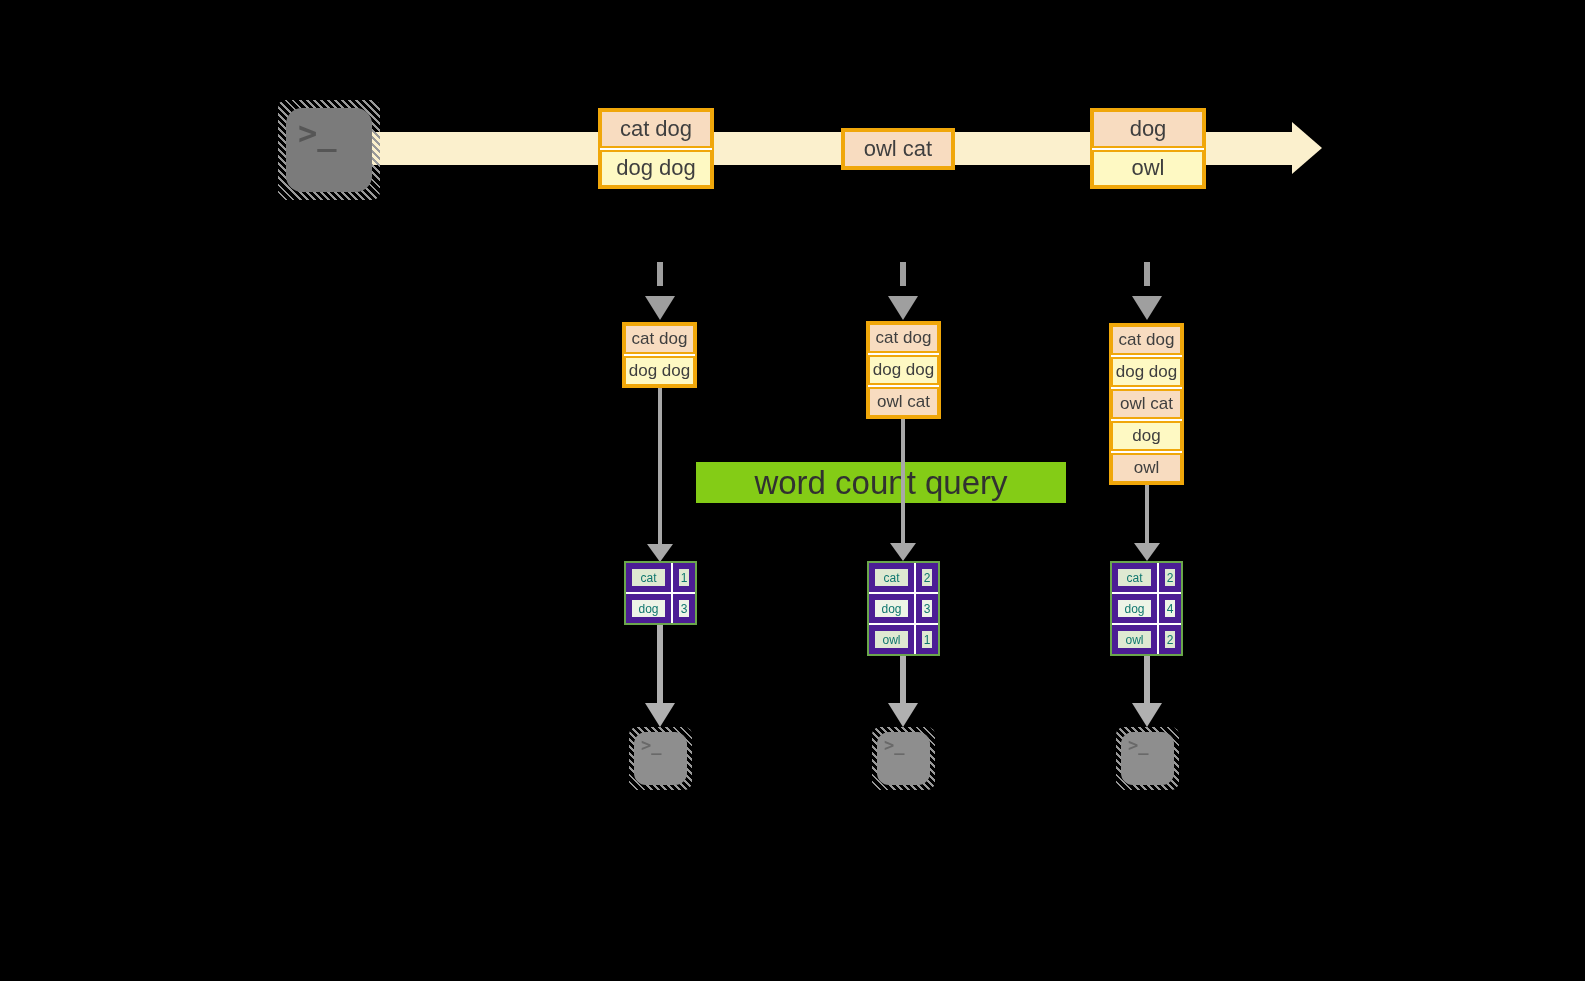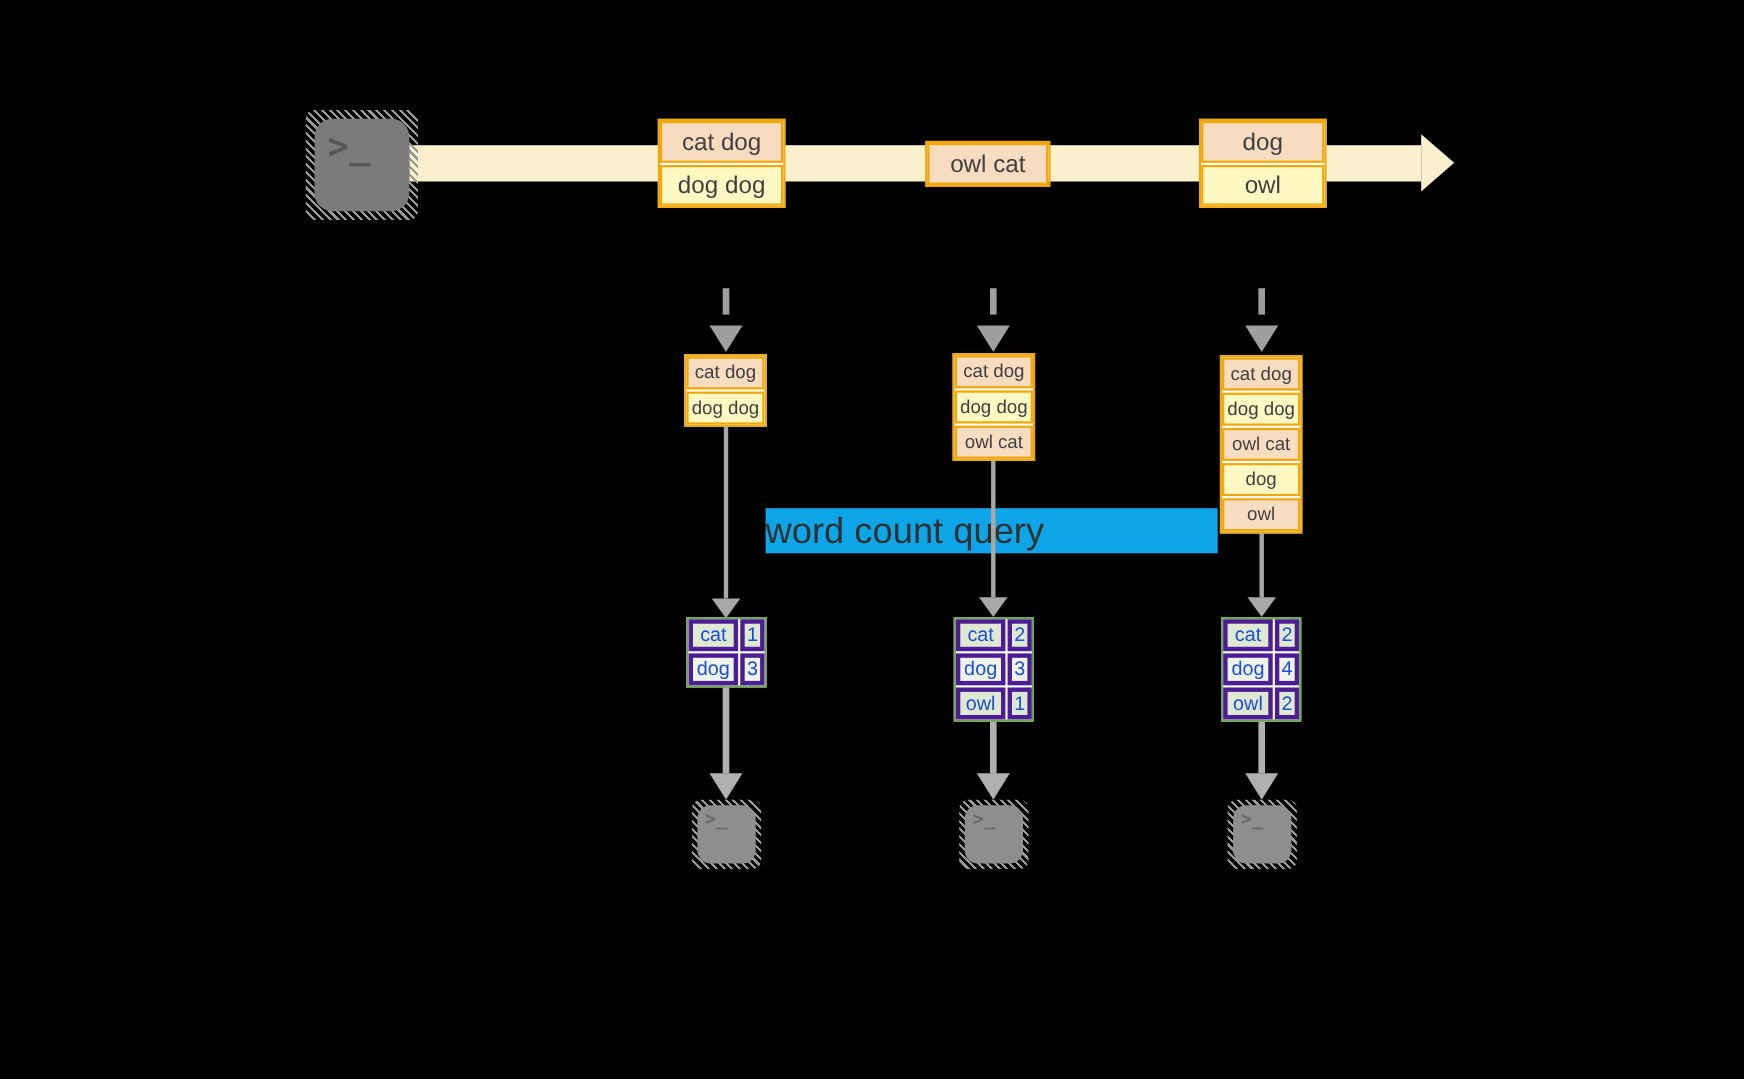--- a/index.html
+++ b/index.html
@@ -36,28 +36,28 @@
   .vline{position:absolute;background:#a8a8a8;z-index:1;}
   .vdash{position:absolute;width:6px;height:24px;background:#9f9f9f;}
   .vhead{position:absolute;width:0;height:0;border-left:15px solid transparent;
     border-right:15px solid transparent;border-top:24px solid #9f9f9f;}
   .chead{position:absolute;width:0;height:0;border-left:13px solid transparent;
     border-right:13px solid transparent;border-top:18px solid #a8a8a8;z-index:1;}
   .rline{position:absolute;width:6px;background:#b0b0b0;}
   .rhead{position:absolute;width:0;height:0;border-left:15px solid transparent;
     border-right:15px solid transparent;border-top:24px solid #b0b0b0;}
   
-  .banner{position:absolute;left:696px;top:462px;width:411px;height:41px;background:#0ea5e9;
-    display:flex;align-items:center;justify-content:flex-start;z-index:0;}
+  .banner{position:absolute;left:696px;top:462px;width:370px;height:41px;background:#84cc16;
+    display:flex;align-items:center;justify-content:center;z-index:0;}
   .banner span{font-size:33px;color:#313131;}
   
   .gtable{position:absolute;top:561px;width:73px;background:#fff;border:2px solid #6ba74c;
     display:grid;grid-template-columns:45px 22px;gap:2px;box-sizing:border-box;z-index:2;}
-  .gcell{border:4px solid #4c1d95;height:29px;display:flex;align-items:center;justify-content:center;
-    font-size:18px;color:#1d4ed8;box-sizing:border-box;}
+  .gcell{border:6px solid #4c1d95;height:29px;display:flex;align-items:center;justify-content:center;
+    font-size:12px;color:#0f766e;box-sizing:border-box;}
   .gA{background:#dfe9d2;}
   .gB{background:#eef4e7;}
 </style>
 </head>
 <body>
 
 <div class="canvas">
 
   <div class="band"></div>
   <div class="band-head"></div>

